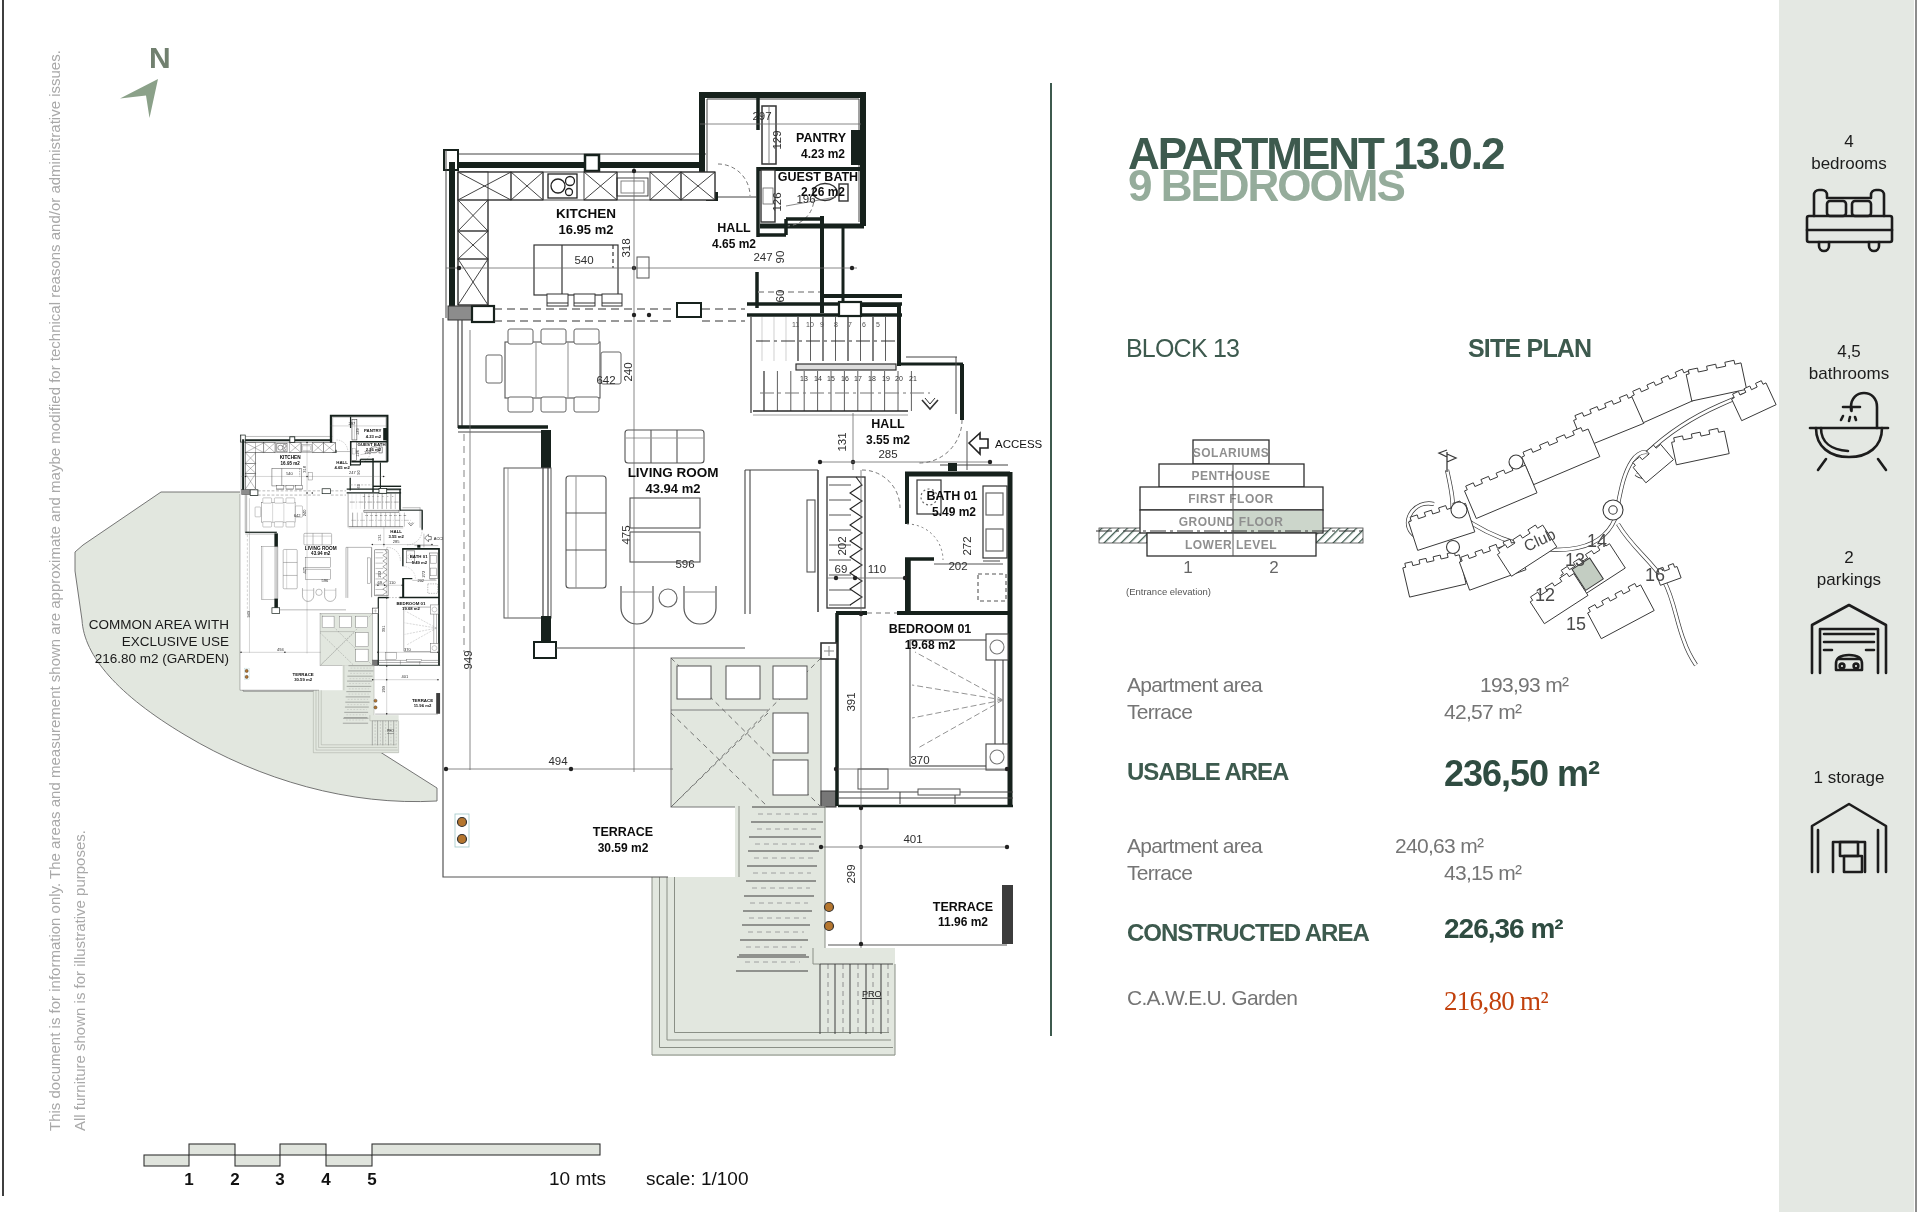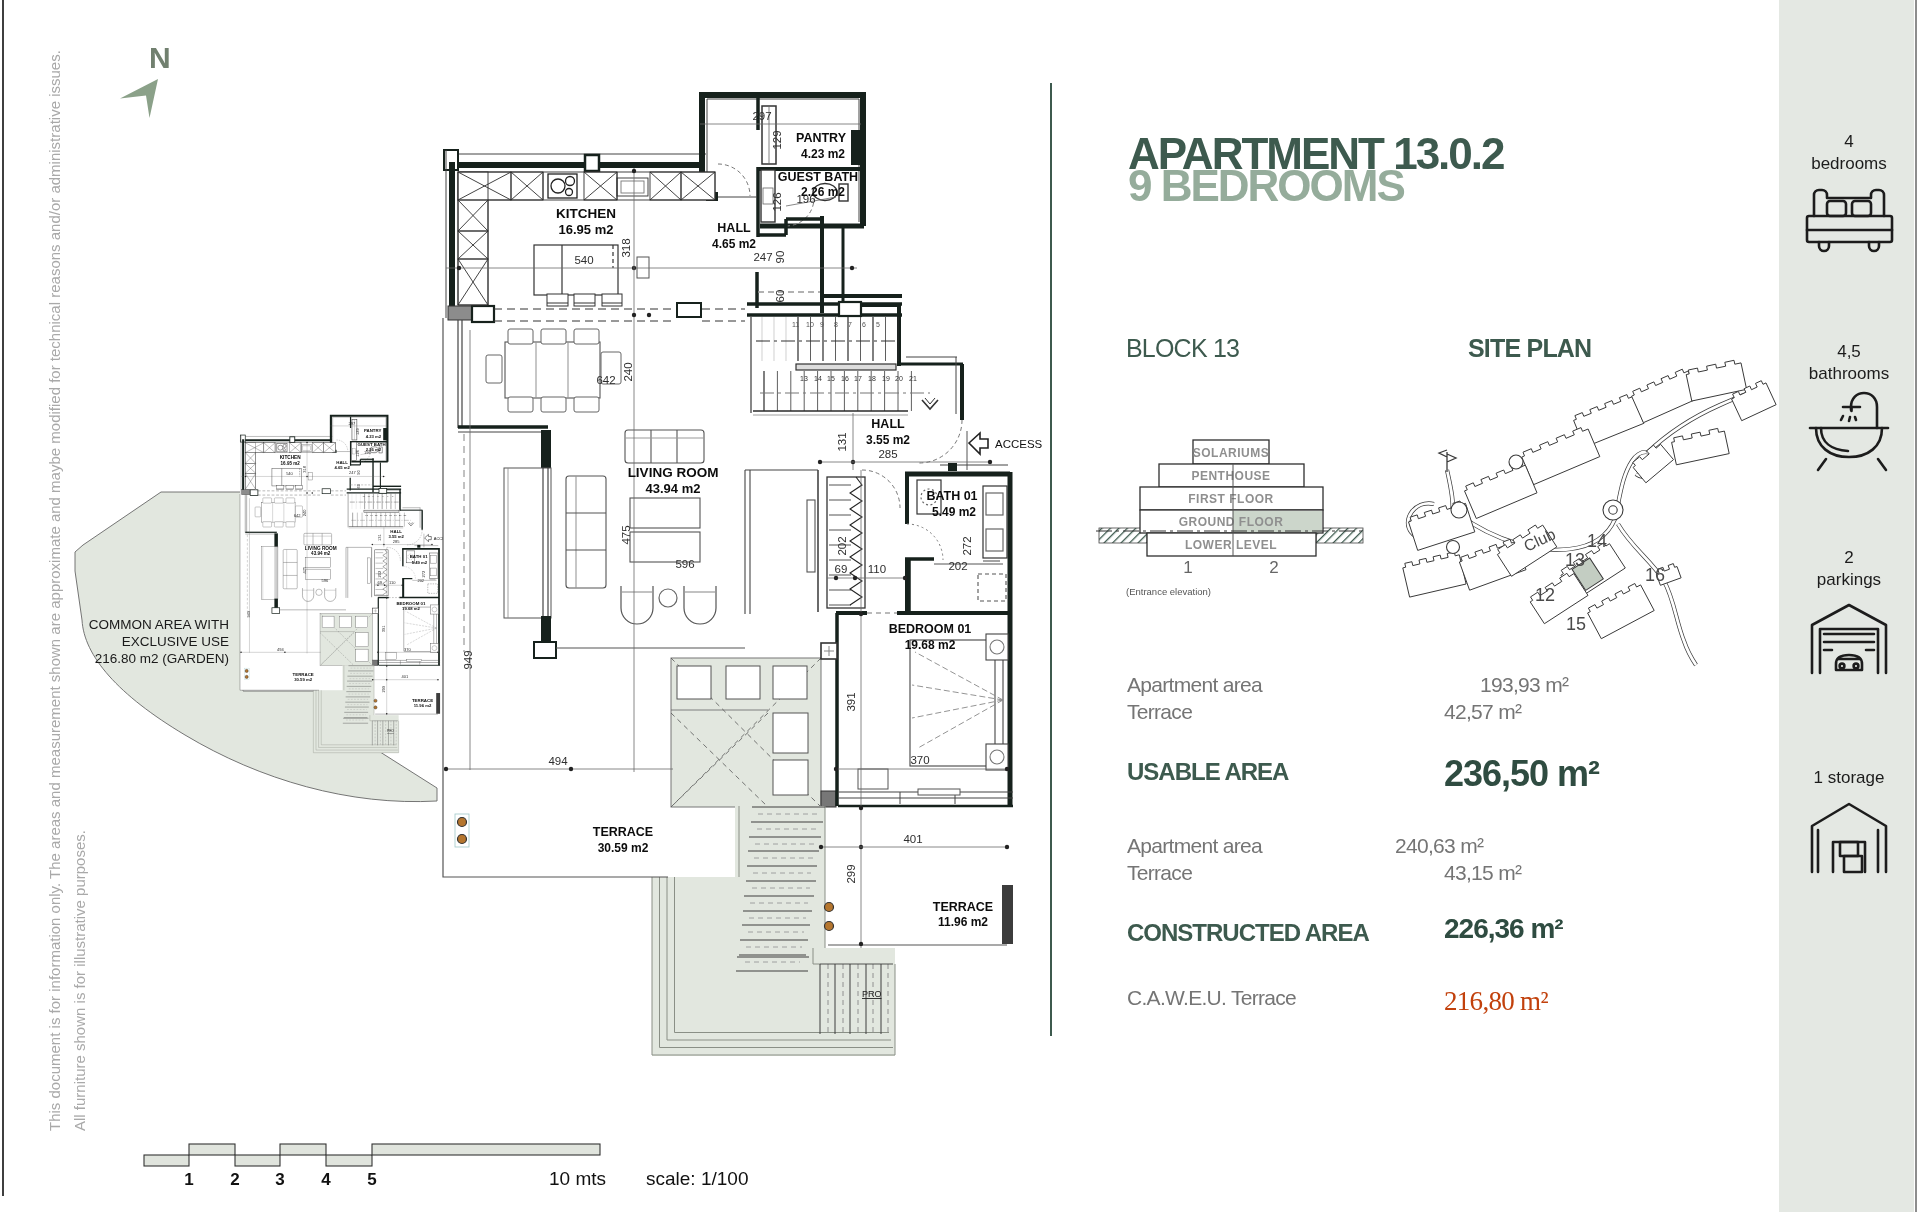--- a/index.html
+++ b/index.html
@@ -658,17 +658,17 @@
 <div class="abs" style="left:1127px;top:758px;font-size:24px;font-weight:bold;color:#3d5a4e;letter-spacing:-1px;">USABLE AREA</div>
 <div class="abs" style="left:1444px;top:753px;font-size:36px;font-weight:bold;color:#2f4c41;letter-spacing:-1px;">236,50 m²</div>
 <div class="abs" style="left:1127px;top:834px;font-size:21px;color:#757575;letter-spacing:-0.7px;">Apartment area</div>
 <div class="abs" style="left:1395px;top:834px;font-size:21px;color:#757575;letter-spacing:-0.7px;">240,63 m²</div>
 <div class="abs" style="left:1127px;top:861px;font-size:21px;color:#757575;letter-spacing:-0.7px;">Terrace</div>
 <div class="abs" style="left:1444px;top:861px;font-size:21px;color:#757575;letter-spacing:-0.7px;">43,15 m²</div>
 
 <div class="abs" style="left:1127px;top:919px;font-size:24px;font-weight:bold;color:#3d5a4e;letter-spacing:-1px;">CONSTRUCTED AREA</div>
 <div class="abs" style="left:1444px;top:913px;font-size:28px;font-weight:bold;color:#2f4c41;letter-spacing:-1px;">226,36 m²</div>
 
-<div class="abs" style="left:1127px;top:986px;font-size:21px;color:#757575;letter-spacing:-0.7px;">C.A.W.E.U. Terrace</div>
+<div class="abs" style="left:1127px;top:986px;font-size:21px;color:#757575;letter-spacing:-0.7px;">C.A.W.E.U. Garden</div>
 <div class="abs" style="left:1444px;top:986px;font-size:27px;color:#c2410c;letter-spacing:-0.7px;font-family:Liberation Serif, serif;">216,80 m²</div>
 
 <div class="abs" style="left:46px;top:1131px;font-size:15px;color:#a9a9a9;transform:rotate(-90deg);transform-origin:0 0;white-space:nowrap;">This document is for information only. The areas and measurement shown are approximate and maybe modified for technical reasons and/or administrative issues.</div>
 <div class="abs" style="left:71px;top:1131px;font-size:15px;color:#a9a9a9;transform:rotate(-90deg);transform-origin:0 0;white-space:nowrap;">All furniture shown is for illustrative purposes.</div>
 
 </body></html>

